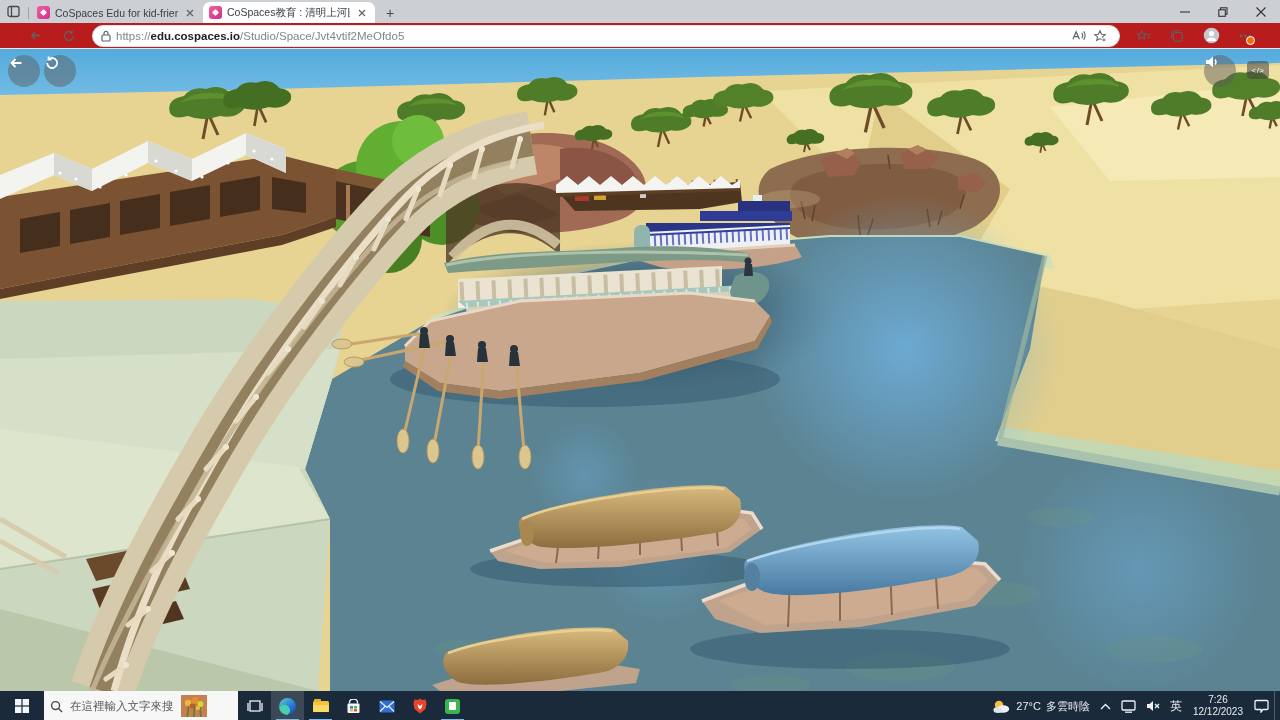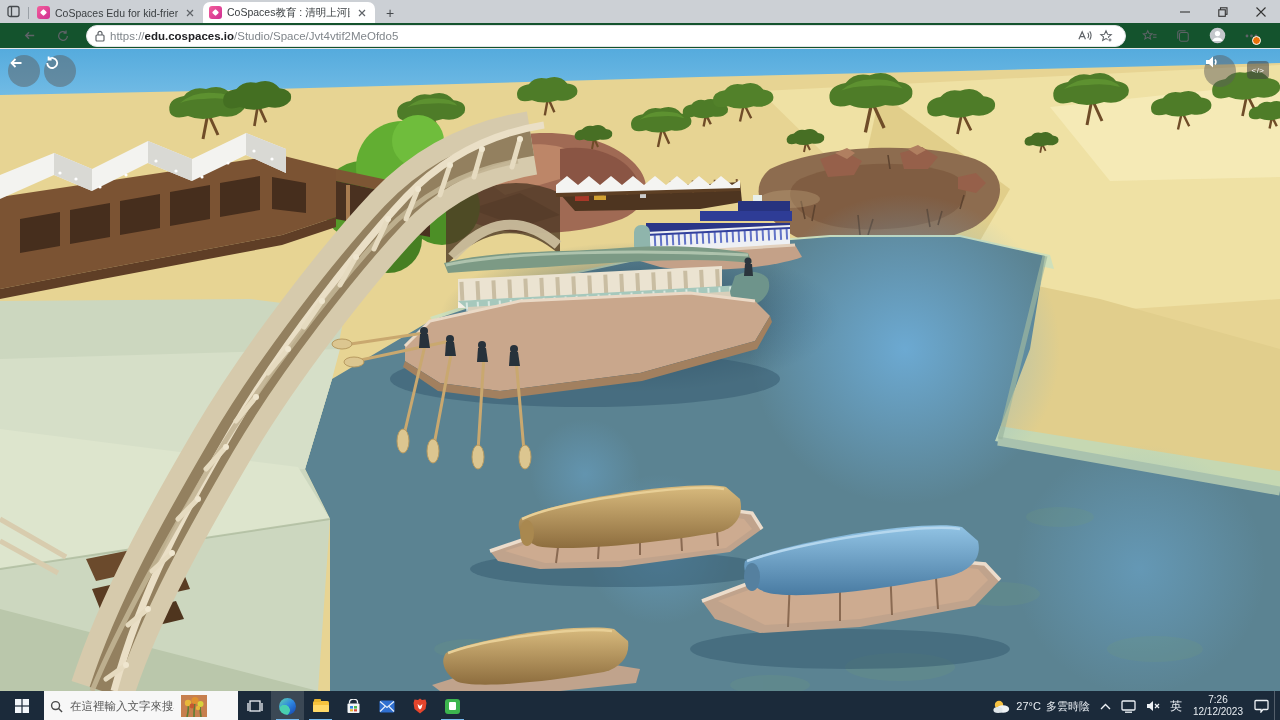--- a/index.html
+++ b/index.html
@@ -16,21 +16,21 @@
   .tab .close{display:flex;align-items:center;justify-content:center;width:14px;height:14px;border-radius:3px;color:#5f6368;}
   .tab-sep{width:1px;height:12px;background:#9aa0a6;margin:0 2px 4px 2px;}
   .favicon{width:13px;height:13px;border-radius:3px;background:linear-gradient(135deg,#f35e9a,#cf2f93);
     display:flex;align-items:center;justify-content:center;flex:none;}
   .favicon i{display:block;width:5px;height:5px;background:#fff;transform:rotate(45deg);border-radius:1px;}
   .newtab{width:22px;height:20px;display:flex;align-items:center;justify-content:center;
     font-size:14px;color:#45494d;margin-left:4px;}
   .winctl{position:absolute;right:0;top:0;height:23px;display:flex;}
   .winctl .wbtn{width:38px;height:23px;display:flex;align-items:center;justify-content:center;color:#333;}
 
-  .navbar{height:25px;background:#14532d;display:flex;align-items:center;padding:0 18px;gap:12px;
+  .navbar{height:25px;background:#b91c1c;display:flex;align-items:center;padding:0 24px;gap:12px;
     border-bottom:1px solid #e4e6e9;}
   .navicon{width:22px;height:22px;display:flex;align-items:center;justify-content:center;color:#5f6368;flex:none;}
   .urlpill{flex:1;height:20px;background:#fff;border:1px solid #e1e3e6;border-radius:11px;
     display:flex;align-items:center;padding:0 8px;gap:5px;overflow:hidden;}
   .urltext{font-size:11.5px;color:#80868b;white-space:nowrap;}
   .urltext b{color:#202124;font-weight:bold;}
   .pill-right{margin-left:auto;display:flex;}
   .menu-dot-badge{position:relative;}
   .menu-dot-badge .badge{position:absolute;right:1px;bottom:2px;width:7px;height:7px;border-radius:50%;
     background:#e8710a;border:1px solid #fff;}

